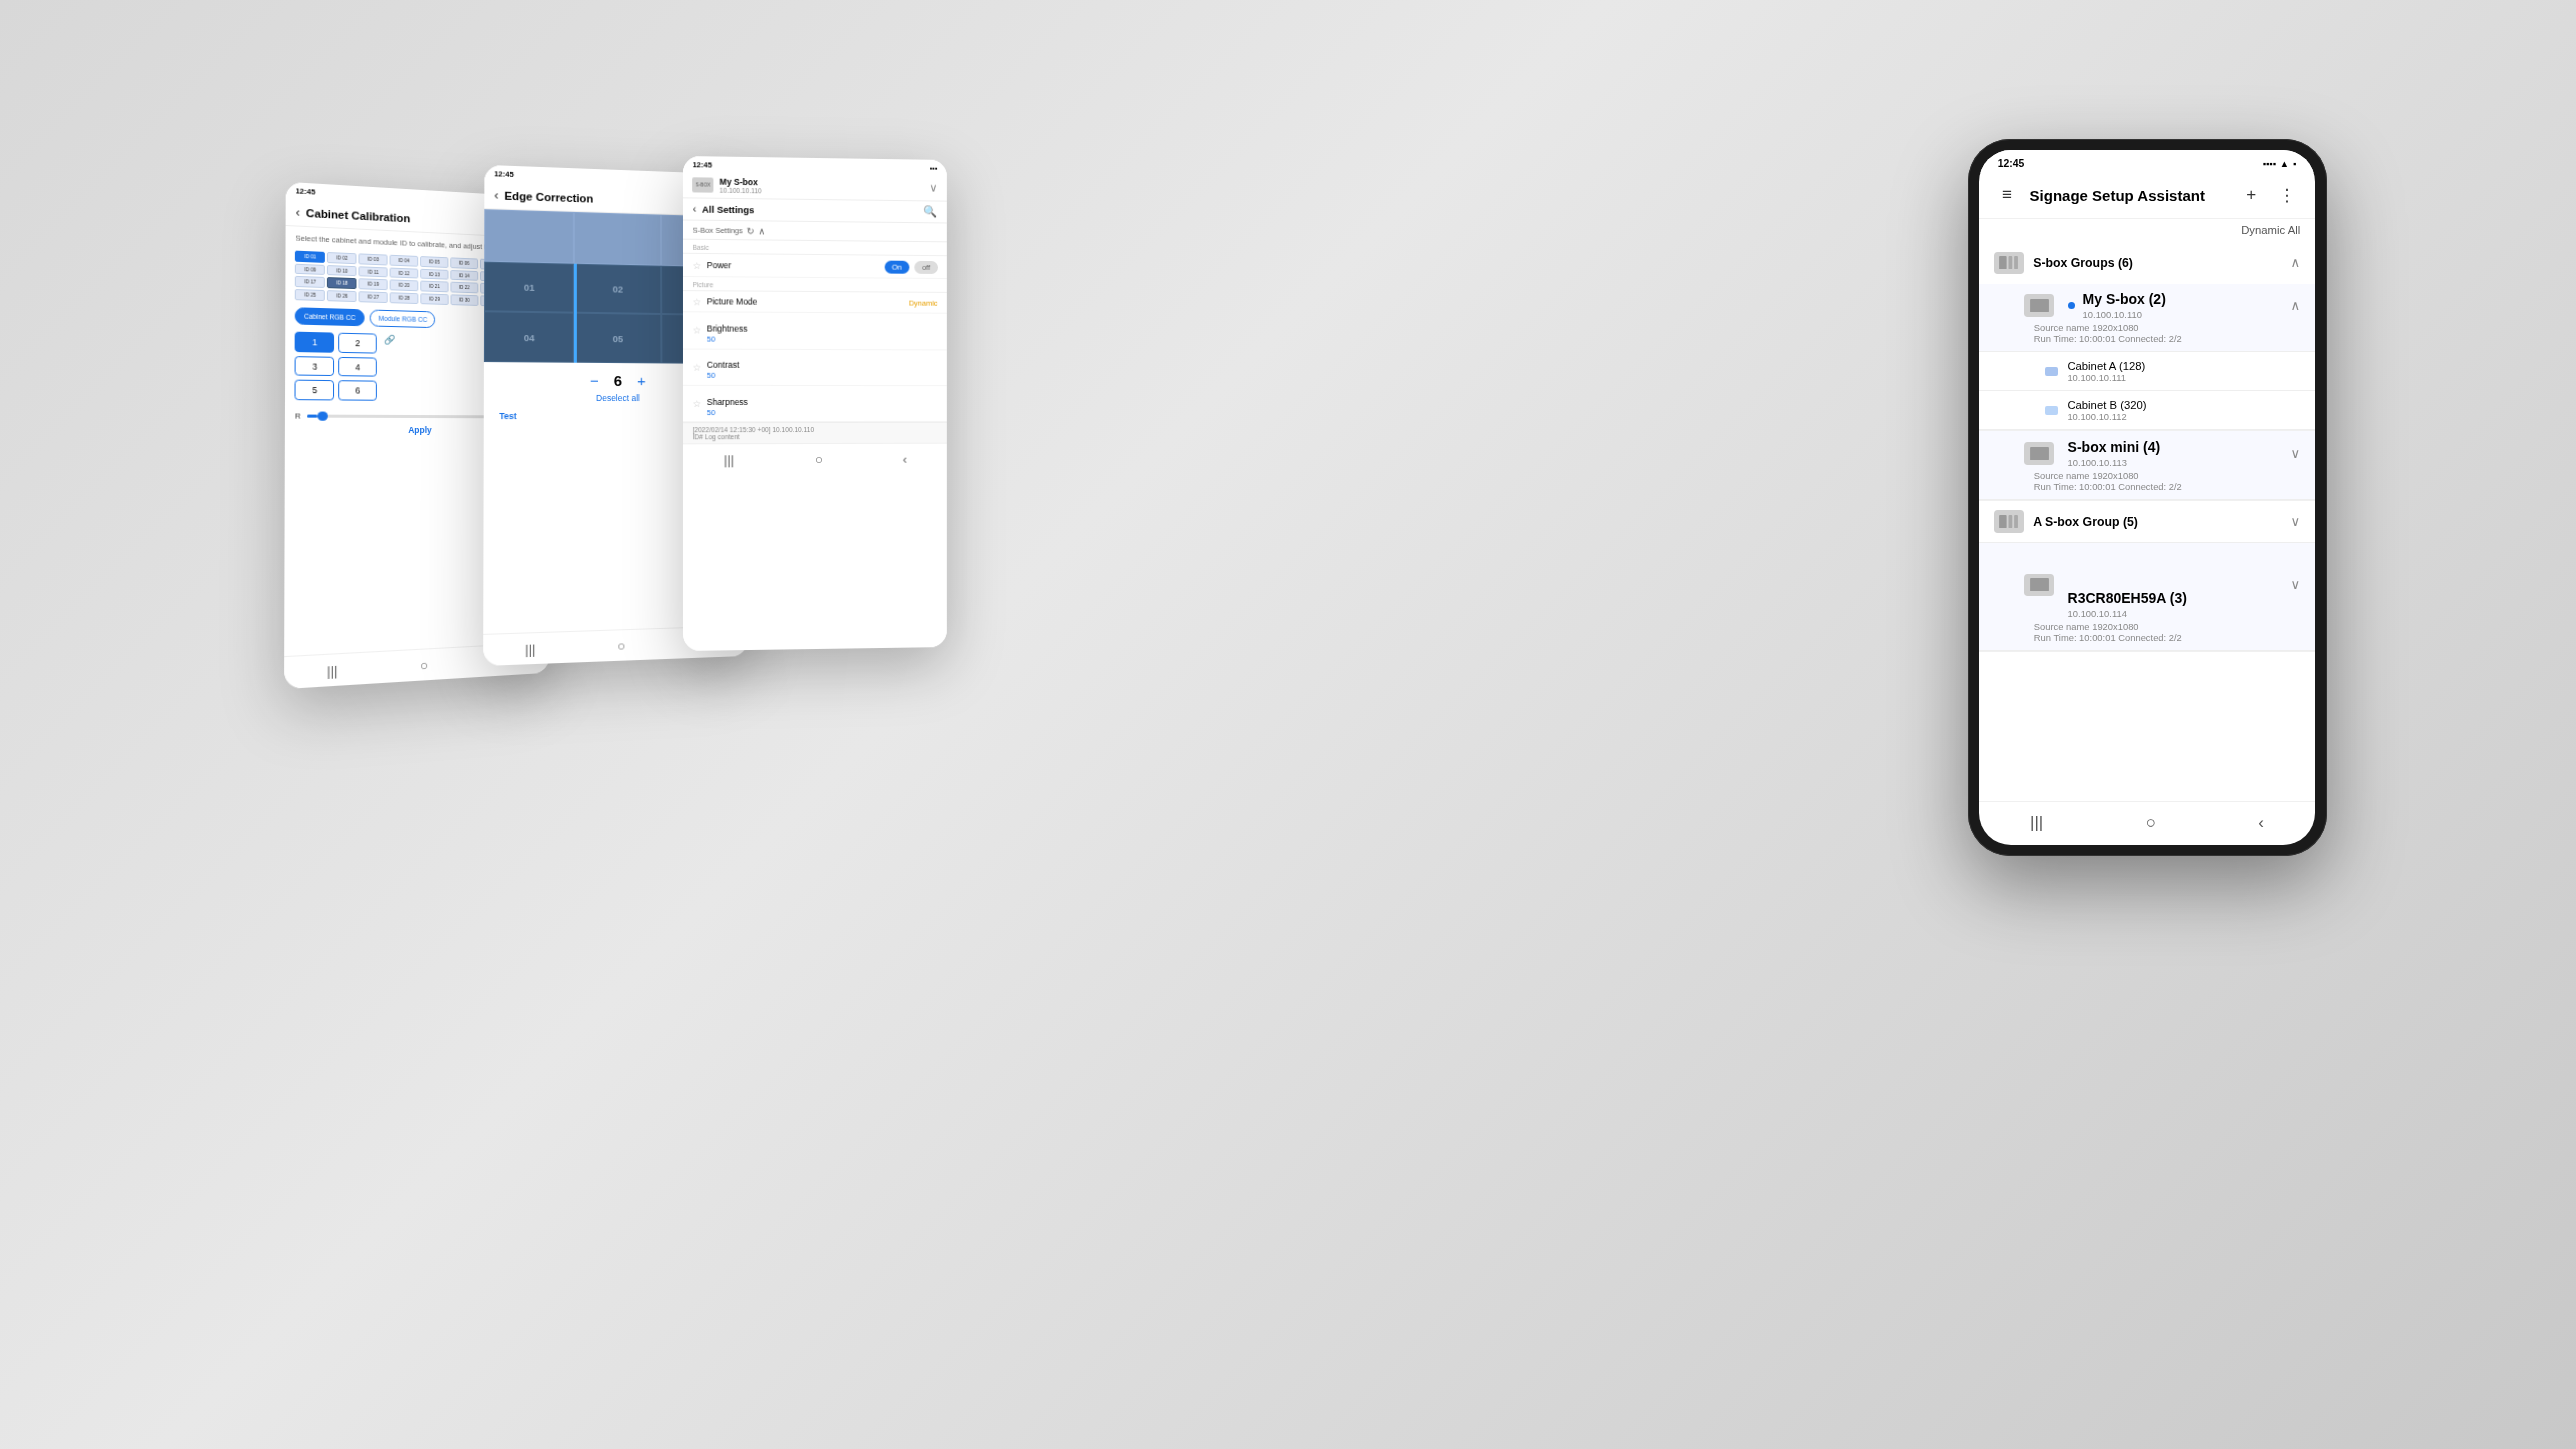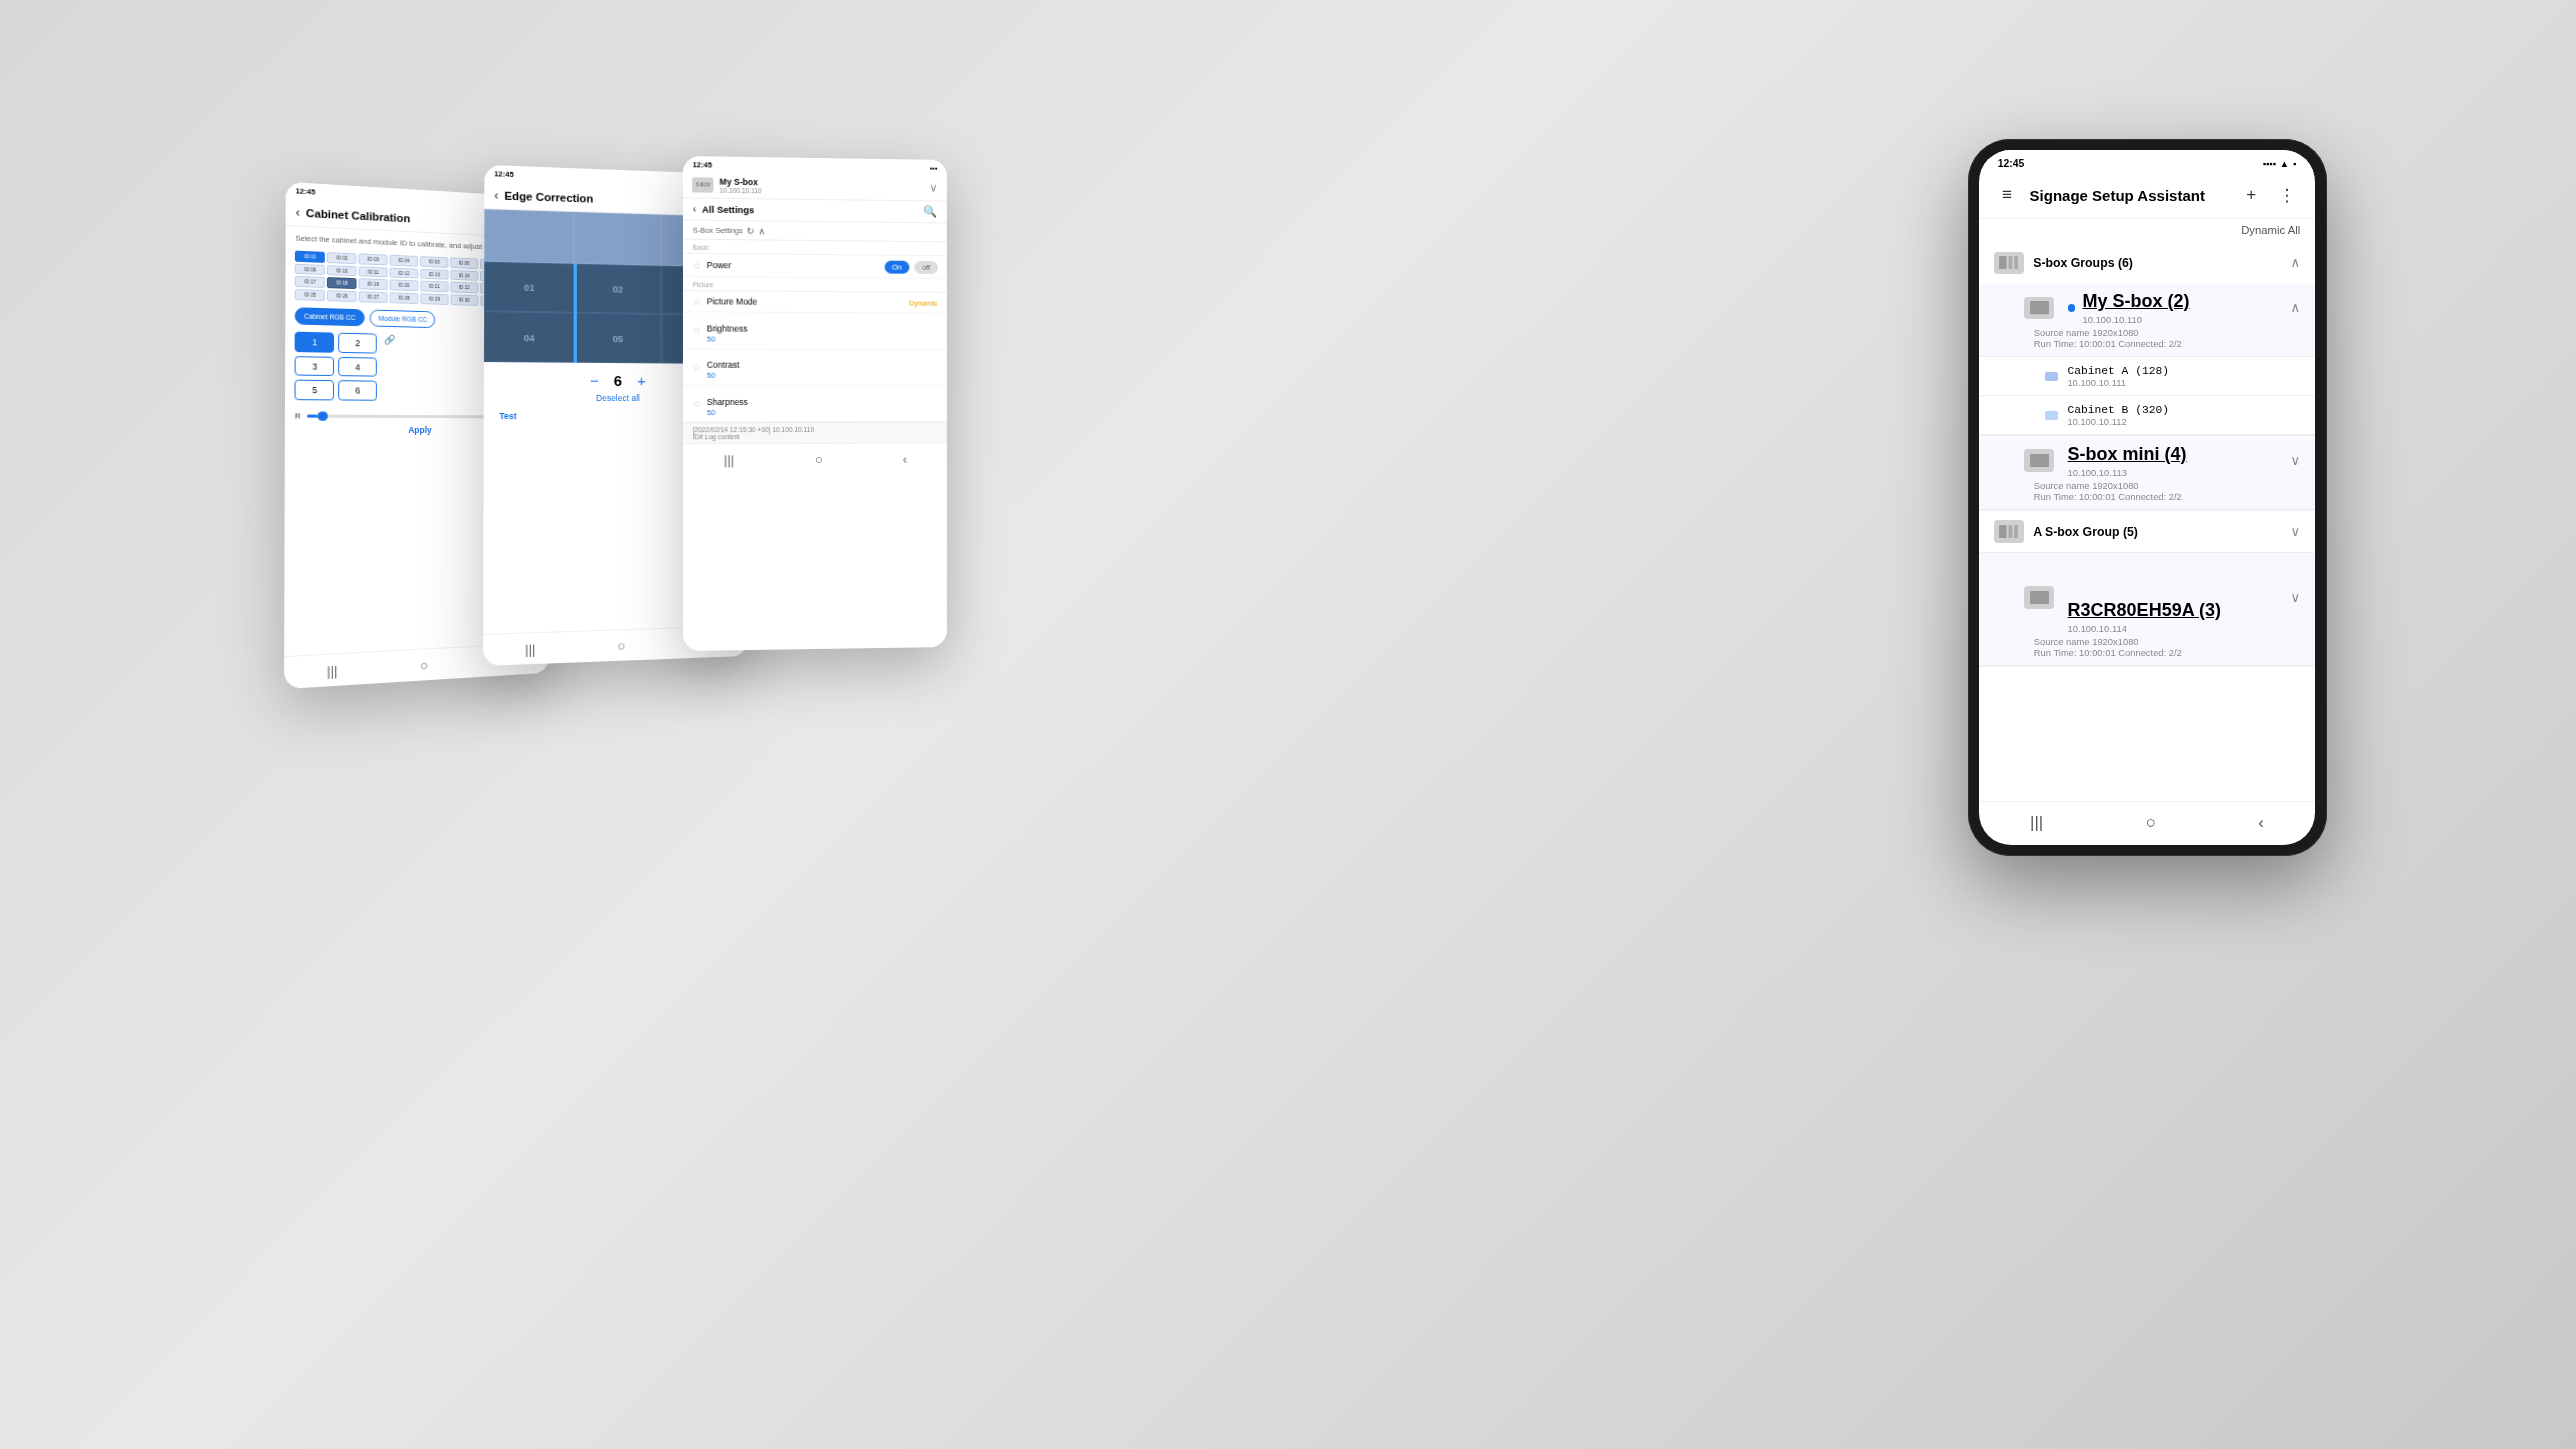--- a/index.html
+++ b/index.html
@@ -200,24 +200,23 @@
 
     .bullet-rect {
       width: 13.2px;
       height: 9.4px;
       background: #a8c4f0;
       border-radius: 1.9px;
       flex-shrink: 0;
     }
 
     .sbox-name {
-      font-size: 18px;
+      font-size: 14px;
       font-weight: 600;
       flex: 1;
-      text-decoration: underline;
     }
 
     .sbox-details {
       font-size: 9.4px;
       color: #888;
       margin-top: 1.9px;
     }
 
     .sbox-chevron-up {
       font-size: 13.2px;
@@ -231,21 +230,20 @@
       padding: 7.5px 15px 7.5px 66px;
       gap: 9.4px;
       background: white;
       border-bottom: 0.9px solid #eee;
     }
 
     .cabinet-name {
       font-size: 11.3px;
       font-weight: 500;
       flex: 1;
-      font-family: Liberation Mono, monospace;
     }
 
     .cabinet-ip {
       font-size: 9.4px;
       color: #888;
     }
 
     
     .small-screen {
       width: 100%;

